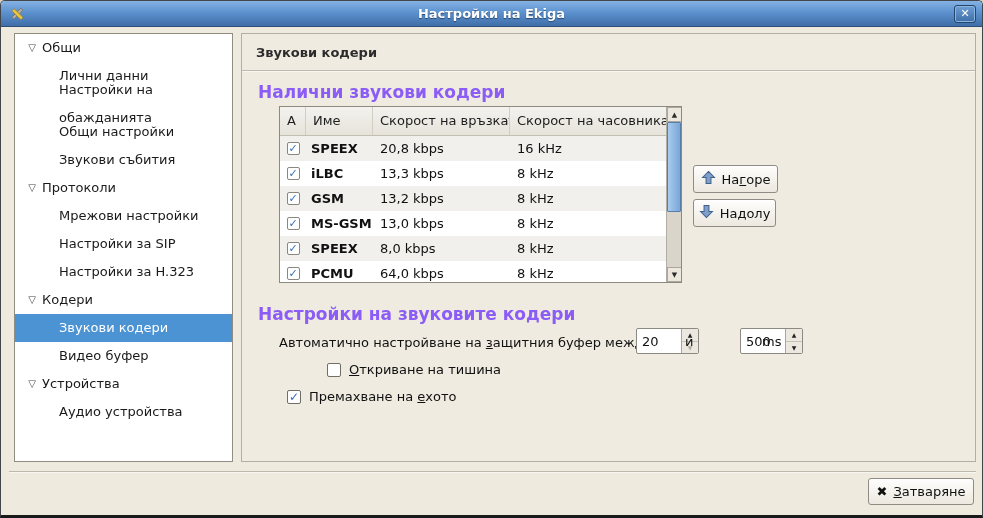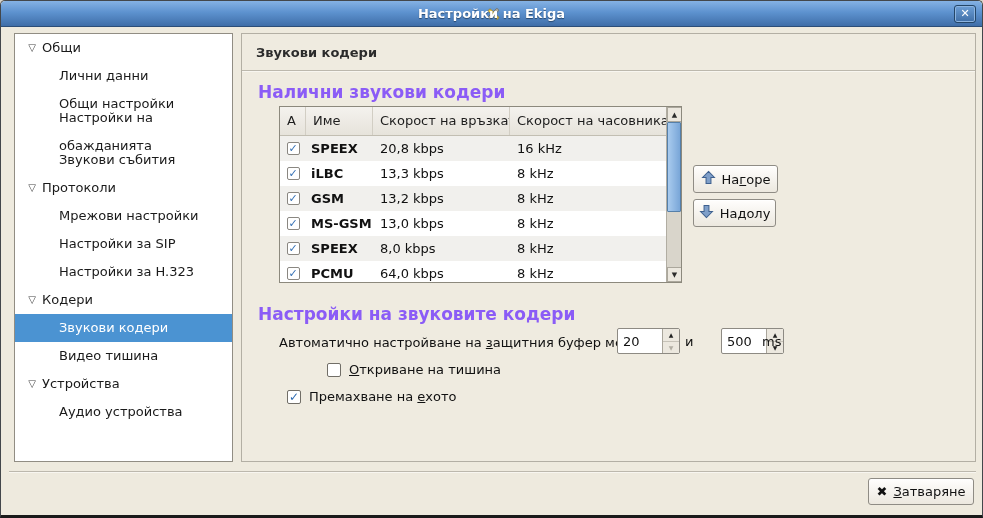--- a/index.html
+++ b/index.html
@@ -7,21 +7,21 @@
   .window {
     position:relative; width:983px; height:518px; overflow:hidden;
     background:#eeeade; border:1px solid #43474b; border-bottom:3px solid #1a1a1a;
     border-radius:5px 5px 0 0;
   }
   
   .titlebar {
     position:absolute; left:0; top:0; width:100%; height:26px;
     background:linear-gradient(#85b2e4 0%, #5d92cf 45%, #3f6ea8 100%);
     border-bottom:1px solid #2c4e78; border-radius:4px 4px 0 0;
-    display:flex; align-items:center; padding:12px 5px;justify-content:center;
+    display:flex; align-items:center; padding:12px 5px;
   }
   .titlebar .win-icon { width:18px; height:18px; margin-left:2px; }
   .titlebar .title {
     position:absolute; left:0; right:0; text-align:center;
     color:#fff; font-weight:bold; font-size:13px; text-shadow:0 1px 1px #28496f;
     pointer-events:none;
   }
   .tclose {
     position:absolute; right:6px; top:4px; width:22px; height:18px;
     background:linear-gradient(#6d9fd6, #3f6ea6); border:1px solid #244668;
@@ -74,21 +74,21 @@
     background:linear-gradient(#fffefd,#ece8df); border:1px solid #8f8c85; border-radius:3px;
     box-shadow:inset 0 1px 0 #fff; font-size:13px; color:#111;
     display:flex; align-items:center; justify-content:center; gap:6px; cursor:pointer;
     font-family:"DejaVu Sans","Liberation Sans",sans-serif;
   }
   .btn-up   { position:absolute; left:451px; top:131px; width:85px; height:28px; }
   .btn-down { position:absolute; left:451px; top:165px; width:83px; height:28px; }
   .mn { text-decoration:underline; }
   
   .jitter-label { position:absolute; left:37px; top:301px; font-size:13px; color:#111; }
-  .spin { position:absolute; top:294px; width:63px; height:26px; background:#fff; border:1px solid #8d8a83; border-radius:2px; }
+  .spin { position:absolute; top:294px; width:63px; height:26px; background:#fff; border:1px solid #8d8a83; border-radius:2px;margin-left:19px; }
   .spin-1 { left:375px; } .spin-2 { left:479px;padding-left:15px; }
   .spin input { position:absolute; left:0; top:0; width:44px; height:24px; border:none; outline:none; font-size:13px; padding-left:5px; background:transparent; font-family:inherit; color:#111; }
   .spinner { position:absolute; right:0; top:0; width:17px; height:24px; background:#ece8df; border-left:1px solid #a9a59b; }
   .spin-cell { height:12px; font-size:6px; text-align:center; line-height:12px; color:#222; cursor:pointer; }
   .spin-cell.dim { color:#b3afa5; }
   .spin-cell + .spin-cell { border-top:1px solid #c6c2b8; }
   .conj { position:absolute; left:443px; top:300px; font-size:13px; color:#111; }
   .unit { position:absolute; left:520px; top:300px; font-size:13px; color:#111; }
   .check-row { position:absolute; left:45px; display:flex; align-items:center; gap:8px; font-size:13px; color:#111; }
   .check-row.r1 { top:328px;padding-left:40px; } .check-row.r2 { top:355px; }
@@ -118,24 +118,24 @@
 
   <div class="sidebar">
     <div class="tree-row group">
       <span class="expander">▽</span>
       <span class="label">Общи</span>
     </div>
     <div class="tree-row child">
         <span class="label">Лични данни</span>
       </div>
     <div class="tree-row child">
+        <span class="label">Настройки на обажданията</span>
+      </div>
+    <div class="tree-row child">
         <span class="label">Общи настройки</span>
-      </div>
-    <div class="tree-row child">
-        <span class="label">Настройки на обажданията</span>
       </div>
     <div class="tree-row child">
         <span class="label">Звукови събития</span>
       </div>
     <div class="tree-row group">
       <span class="expander">▽</span>
       <span class="label">Протоколи</span>
     </div>
     <div class="tree-row child">
         <span class="label">Мрежови настройки</span>
@@ -147,21 +147,21 @@
         <span class="label">Настройки за H.323</span>
       </div>
     <div class="tree-row group">
       <span class="expander">▽</span>
       <span class="label">Кодери</span>
     </div>
     <div class="tree-row child selected">
         <span class="label">Звукови кодери</span>
       </div>
     <div class="tree-row child">
-        <span class="label">Видео тишина</span>
+        <span class="label">Видео буфер</span>
       </div>
     <div class="tree-row group">
       <span class="expander">▽</span>
       <span class="label">Устройства</span>
     </div>
     <div class="tree-row child">
         <span class="label">Аудио устройства</span>
       </div>
   </div>
 

